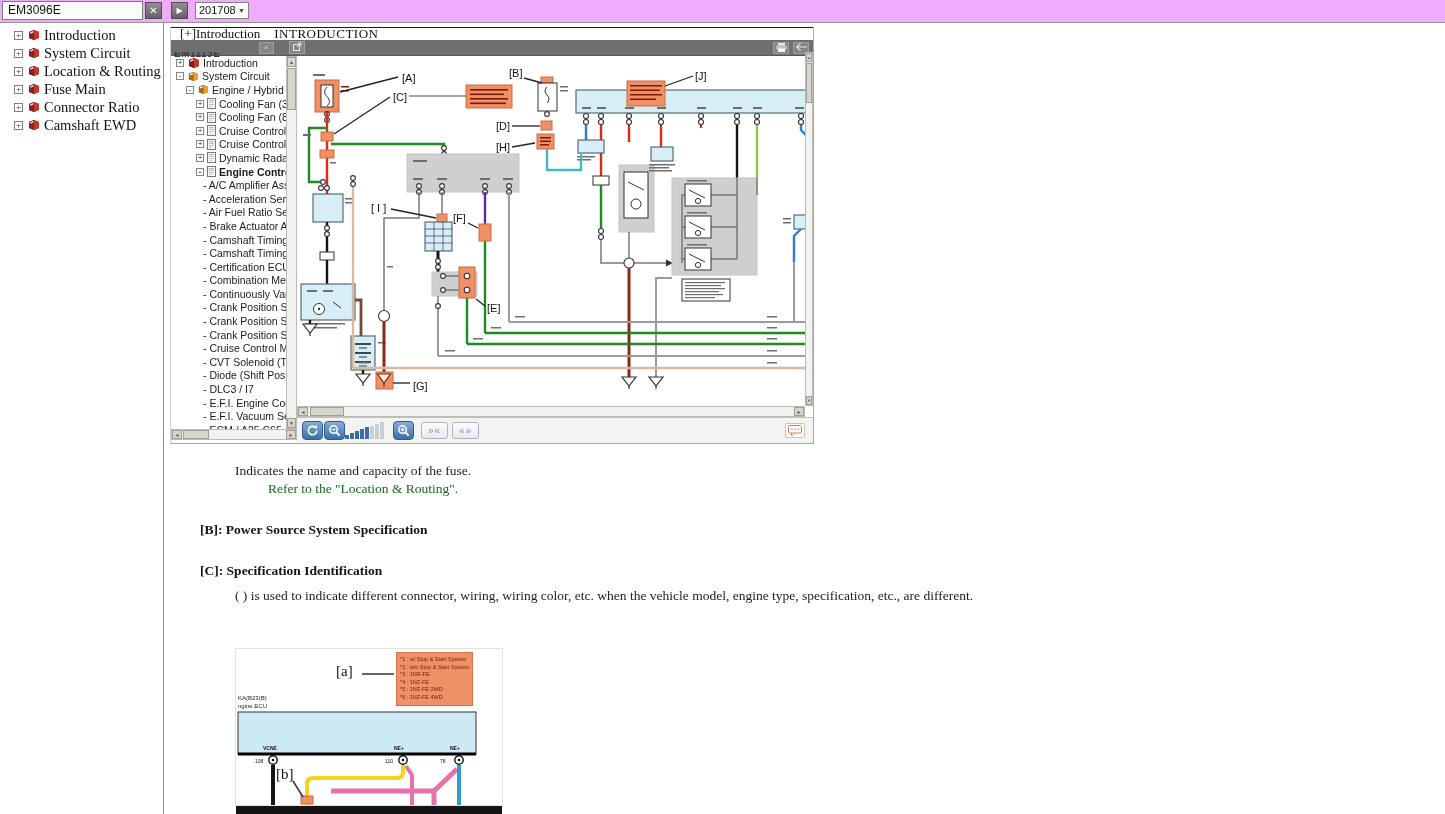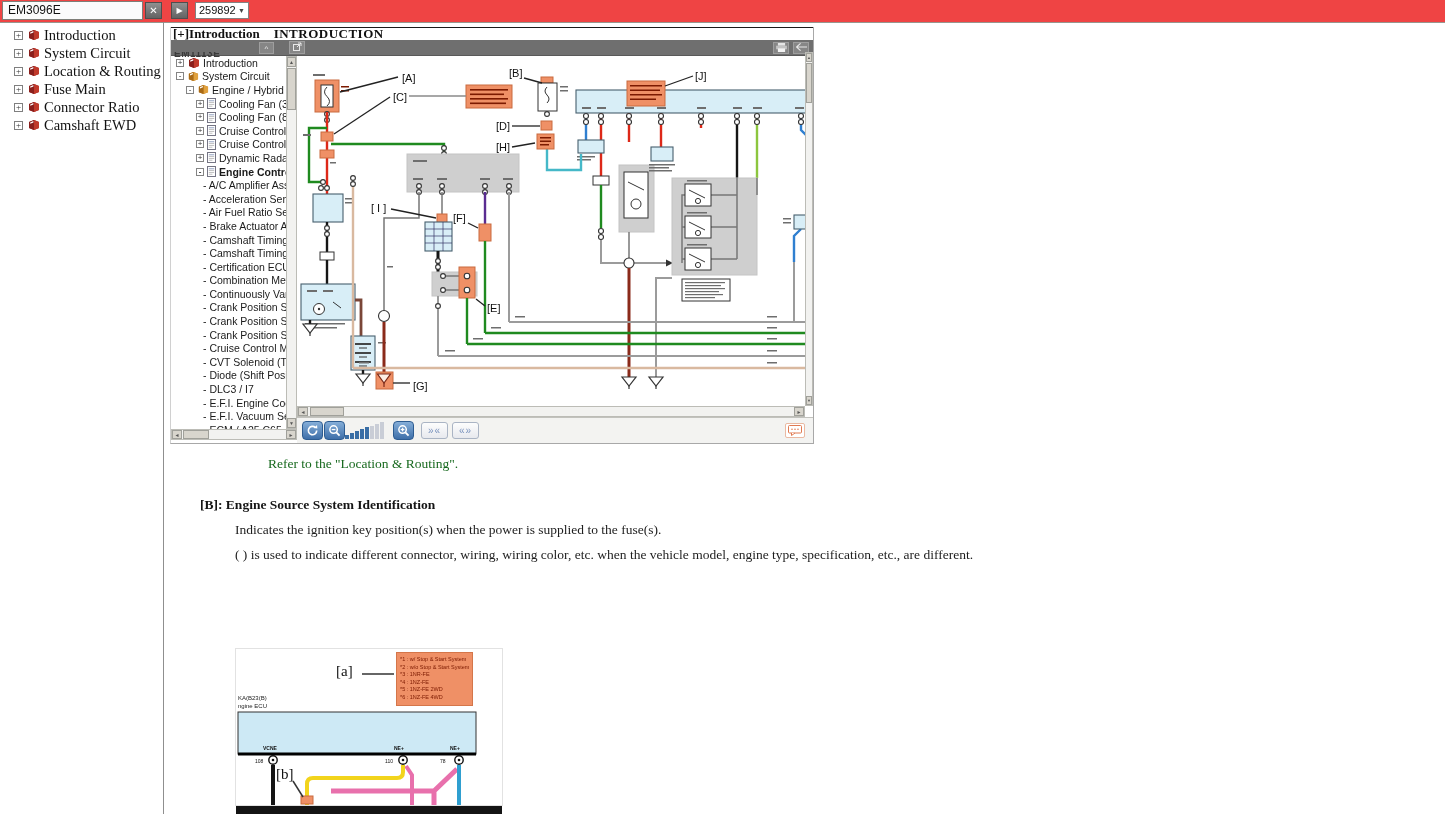--- a/index.html
+++ b/index.html
@@ -1,20 +1,20 @@
 <!DOCTYPE html>
 <html><head>
 <meta charset="utf-8">
 <style>
   html,body{margin:0;padding:0}
   body{width:1445px;height:814px;position:relative;background:#fff;
        font-family:"Liberation Sans",sans-serif;overflow:hidden}
 
   
-  .topbar{position:absolute;left:0;top:0;width:1445px;height:22px;background:#ef4444;border-bottom:1px solid #97968f}
+  .topbar{position:absolute;left:0;top:0;width:1445px;height:22px;background:#f0abfc;border-bottom:1px solid #97968f}
   .tab{position:absolute;left:2px;top:1px;width:141px;height:19px;background:#fbfbfb;border:1px solid #7e7e78;
        font-size:12px;line-height:17px;padding-left:5px;box-sizing:border-box;color:#111}
   .xbtn,.playbtn{position:absolute;top:2px;width:17px;height:17px;background:linear-gradient(#909090,#636363);
        border:1px solid #4e4e4e;color:#fff;text-align:center;box-sizing:border-box;cursor:pointer}
   .xbtn{left:145px;font-size:10px;line-height:15px}
   .playbtn{left:171px;font-size:8px;line-height:15px}
   .dropdown{position:absolute;left:195px;top:2px;width:54px;height:17px;background:#fff;border:1px solid #828282;
        font-size:11px;line-height:15px;padding:0 3px;box-sizing:border-box;color:#111}
   .caret{float:right;font-size:7px;color:#444;line-height:15px}
   .vdivider{position:absolute;left:163px;top:22px;width:1px;height:792px;background:#8f8f8f}
@@ -24,21 +24,21 @@
   .srow{height:18px;display:flex;align-items:center;gap:4px;padding-left:14px;
         font-family:"Liberation Serif",serif;font-size:14.5px;color:#111;white-space:nowrap}
   .sexp{flex:0 0 auto;width:9px;height:9px;border:1px solid #7f7f7f;background:#fff;font-size:9px;line-height:7px;
         text-align:center;color:#333;box-sizing:border-box}
   .sicon{flex:0 0 auto;display:flex}
 
   
   .viewer{position:absolute;left:170px;top:27px;width:642px;height:416px;background:#fff;
           border-right:1px solid #a8a8a8;border-bottom:1px solid #a8a8a8;border-left:1px solid #d0d0d0}
   .vtopline{position:absolute;left:0;top:0;width:642px;height:1px;background:#1a1a1a}
-  .vtitle{position:absolute;left:2px;top:1px;height:12px;font-family:"Liberation Serif",serif;font-weight:bold;
+  .vtitle{position:absolute;left:9px;top:1px;height:12px;font-family:"Liberation Serif",serif;font-weight:normal;
           font-size:13px;line-height:12px;color:#111;white-space:nowrap}
   .vt2{margin-left:14px;letter-spacing:.5px}
   .vtoolbar{position:absolute;left:0;top:13px;width:642px;height:16px;background:#6f6f6f;border-bottom:1px solid #595959;box-sizing:border-box}
   .phead{position:absolute;left:3px;top:12px;width:82px;height:15px;overflow:hidden}
   .phead span{display:block;margin-top:-4px;font-size:10px;font-weight:bold;color:#3a3a3a;letter-spacing:.5px}
   .tbtn{position:absolute;height:12px;background:#868686;border:1px solid #9e9e9e;color:#ececec;
         font-size:8px;line-height:9px;text-align:center;padding:0;box-sizing:border-box;cursor:pointer}
 
   .tree{position:absolute;left:2px;top:29px;width:113px;height:373px;overflow:hidden}
   .trow{height:13.6px;display:flex;align-items:center;gap:3px;font-size:10.5px;color:#1a1a1a;white-space:nowrap;cursor:default}
@@ -110,21 +110,21 @@
     <span>EM3096E</span>
   </div>
   <div class="xbtn">
     <span>✕</span>
   </div>
   <div class="playbtn">
     <span>▶</span>
   </div>
   <div class="dropdown">
     <span class="caret">▼</span>
-    <span>259892</span>
+    <span>201708</span>
   </div>
 </div>
 
 <div class="sidebar" id="sidebar">
     <div class="srow">
       <span class="sexp">+</span>
       <span class="sicon">
         <svg width="13" height="12" viewBox="0 0 13 12">
           <path d="M2 3 L7 1 L12 3 L12 9 L7 11 L2 9 Z" fill="#9e2420"></path>
           <path d="M7 1 L12 3 L12 9 L7 11 Z" fill="#c0392b"></path>
@@ -790,23 +790,24 @@
             <circle cx="4" cy="4.2" r="0.8"></circle>
             <circle cx="7" cy="4.2" r="0.8"></circle>
             <circle cx="10" cy="4.2" r="0.8"></circle>
           </g>
       </svg>
     </button>
   </div>
 </div>
 
 <div class="docarea" id="docsecs">
+    <div class="sec-p">Indicates the name and capacity of the fuse.</div>
     <div class="hint-p">Refer to the "Location &amp; Routing".</div>
-    <div class="sec-h">[B]: Engine Source System Identification</div>
-    <div class="sec-p">Indicates the ignition key position(s) when the power is supplied to the fuse(s).</div>
+    <div class="sec-h">[B]: Power Source System Specification</div>
+    <div class="sec-h">[C]: Specification Identification</div>
     <div class="sec-p">( ) is used to indicate different connector, wiring, wiring color, etc. when the vehicle model, engine type, specification, etc., are different.</div>
   </div>
 
 <div class="figure">
   <svg class="figsvg" width="266" height="156" viewBox="0 0 266 156">
 
     <line x1="126" y1="25" x2="158" y2="25" stroke="#555" stroke-width="1.8"></line>
 
     <rect x="2" y="63" width="238" height="42" fill="#cde9f5" stroke="#333"></rect>
     <line x1="2" y1="105" x2="240" y2="105" stroke="#000" stroke-width="3"></line>

